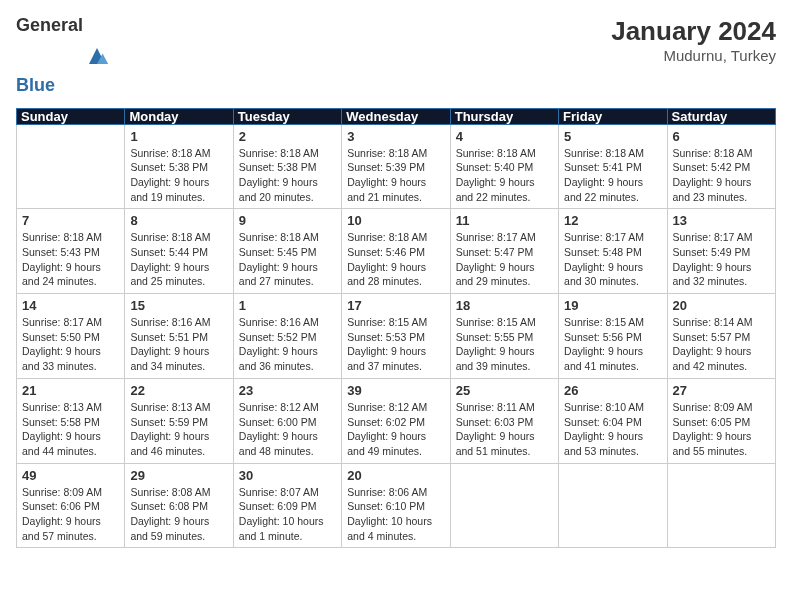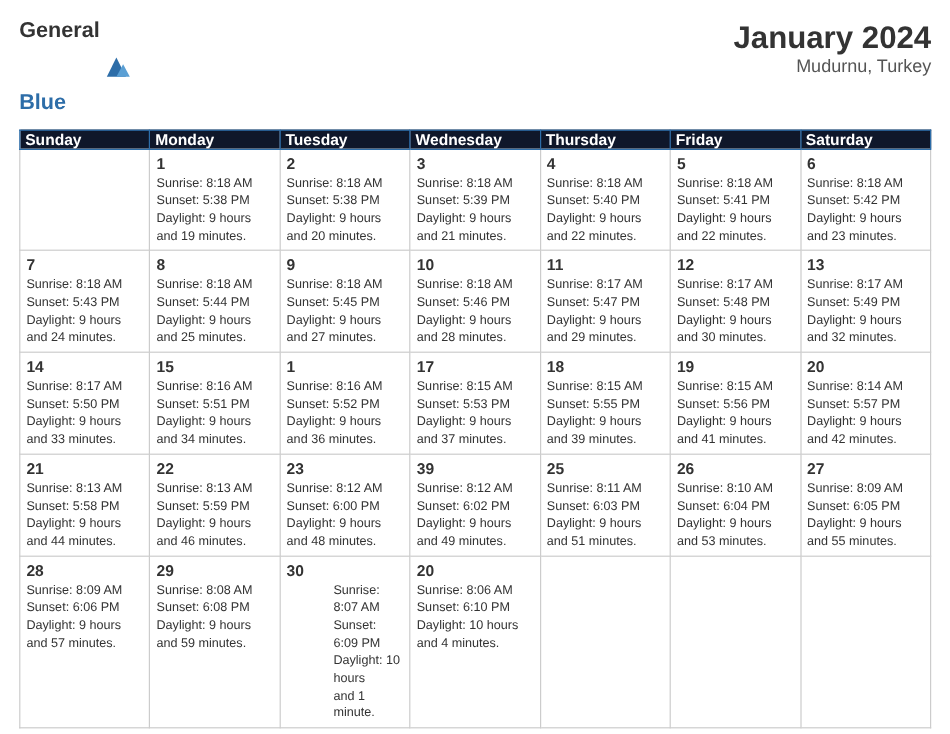--- a/index.html
+++ b/index.html
@@ -306,36 +306,36 @@
         <td>
           <div class="day-num">27</div>
           <div class="day-info" style="white-space: pre-line;">Sunrise: 8:09 AM
 Sunset: 6:05 PM
 Daylight: 9 hours
 and 55 minutes.</div>
         </td>
       </tr>
       <tr>
         <td>
-          <div class="day-num">28</div>
+          <div class="day-num">49</div>
           <div class="day-info" style="white-space: pre-line;">Sunrise: 8:09 AM
 Sunset: 6:06 PM
 Daylight: 9 hours
 and 57 minutes.</div>
         </td>
         <td>
           <div class="day-num">29</div>
           <div class="day-info" style="white-space: pre-line;">Sunrise: 8:08 AM
 Sunset: 6:08 PM
 Daylight: 9 hours
 and 59 minutes.</div>
         </td>
         <td>
           <div class="day-num">30</div>
-          <div class="day-info" style="white-space: pre-line; margin-left: 39px;">Sunrise: 8:07 AM
+          <div class="day-info" style="white-space: pre-line;">Sunrise: 8:07 AM
 Sunset: 6:09 PM
 Daylight: 10 hours
 and 1 minute.</div>
         </td>
         <td>
           <div class="day-num">20</div>
           <div class="day-info" style="white-space: pre-line;">Sunrise: 8:06 AM
 Sunset: 6:10 PM
 Daylight: 10 hours
 and 4 minutes.</div>

